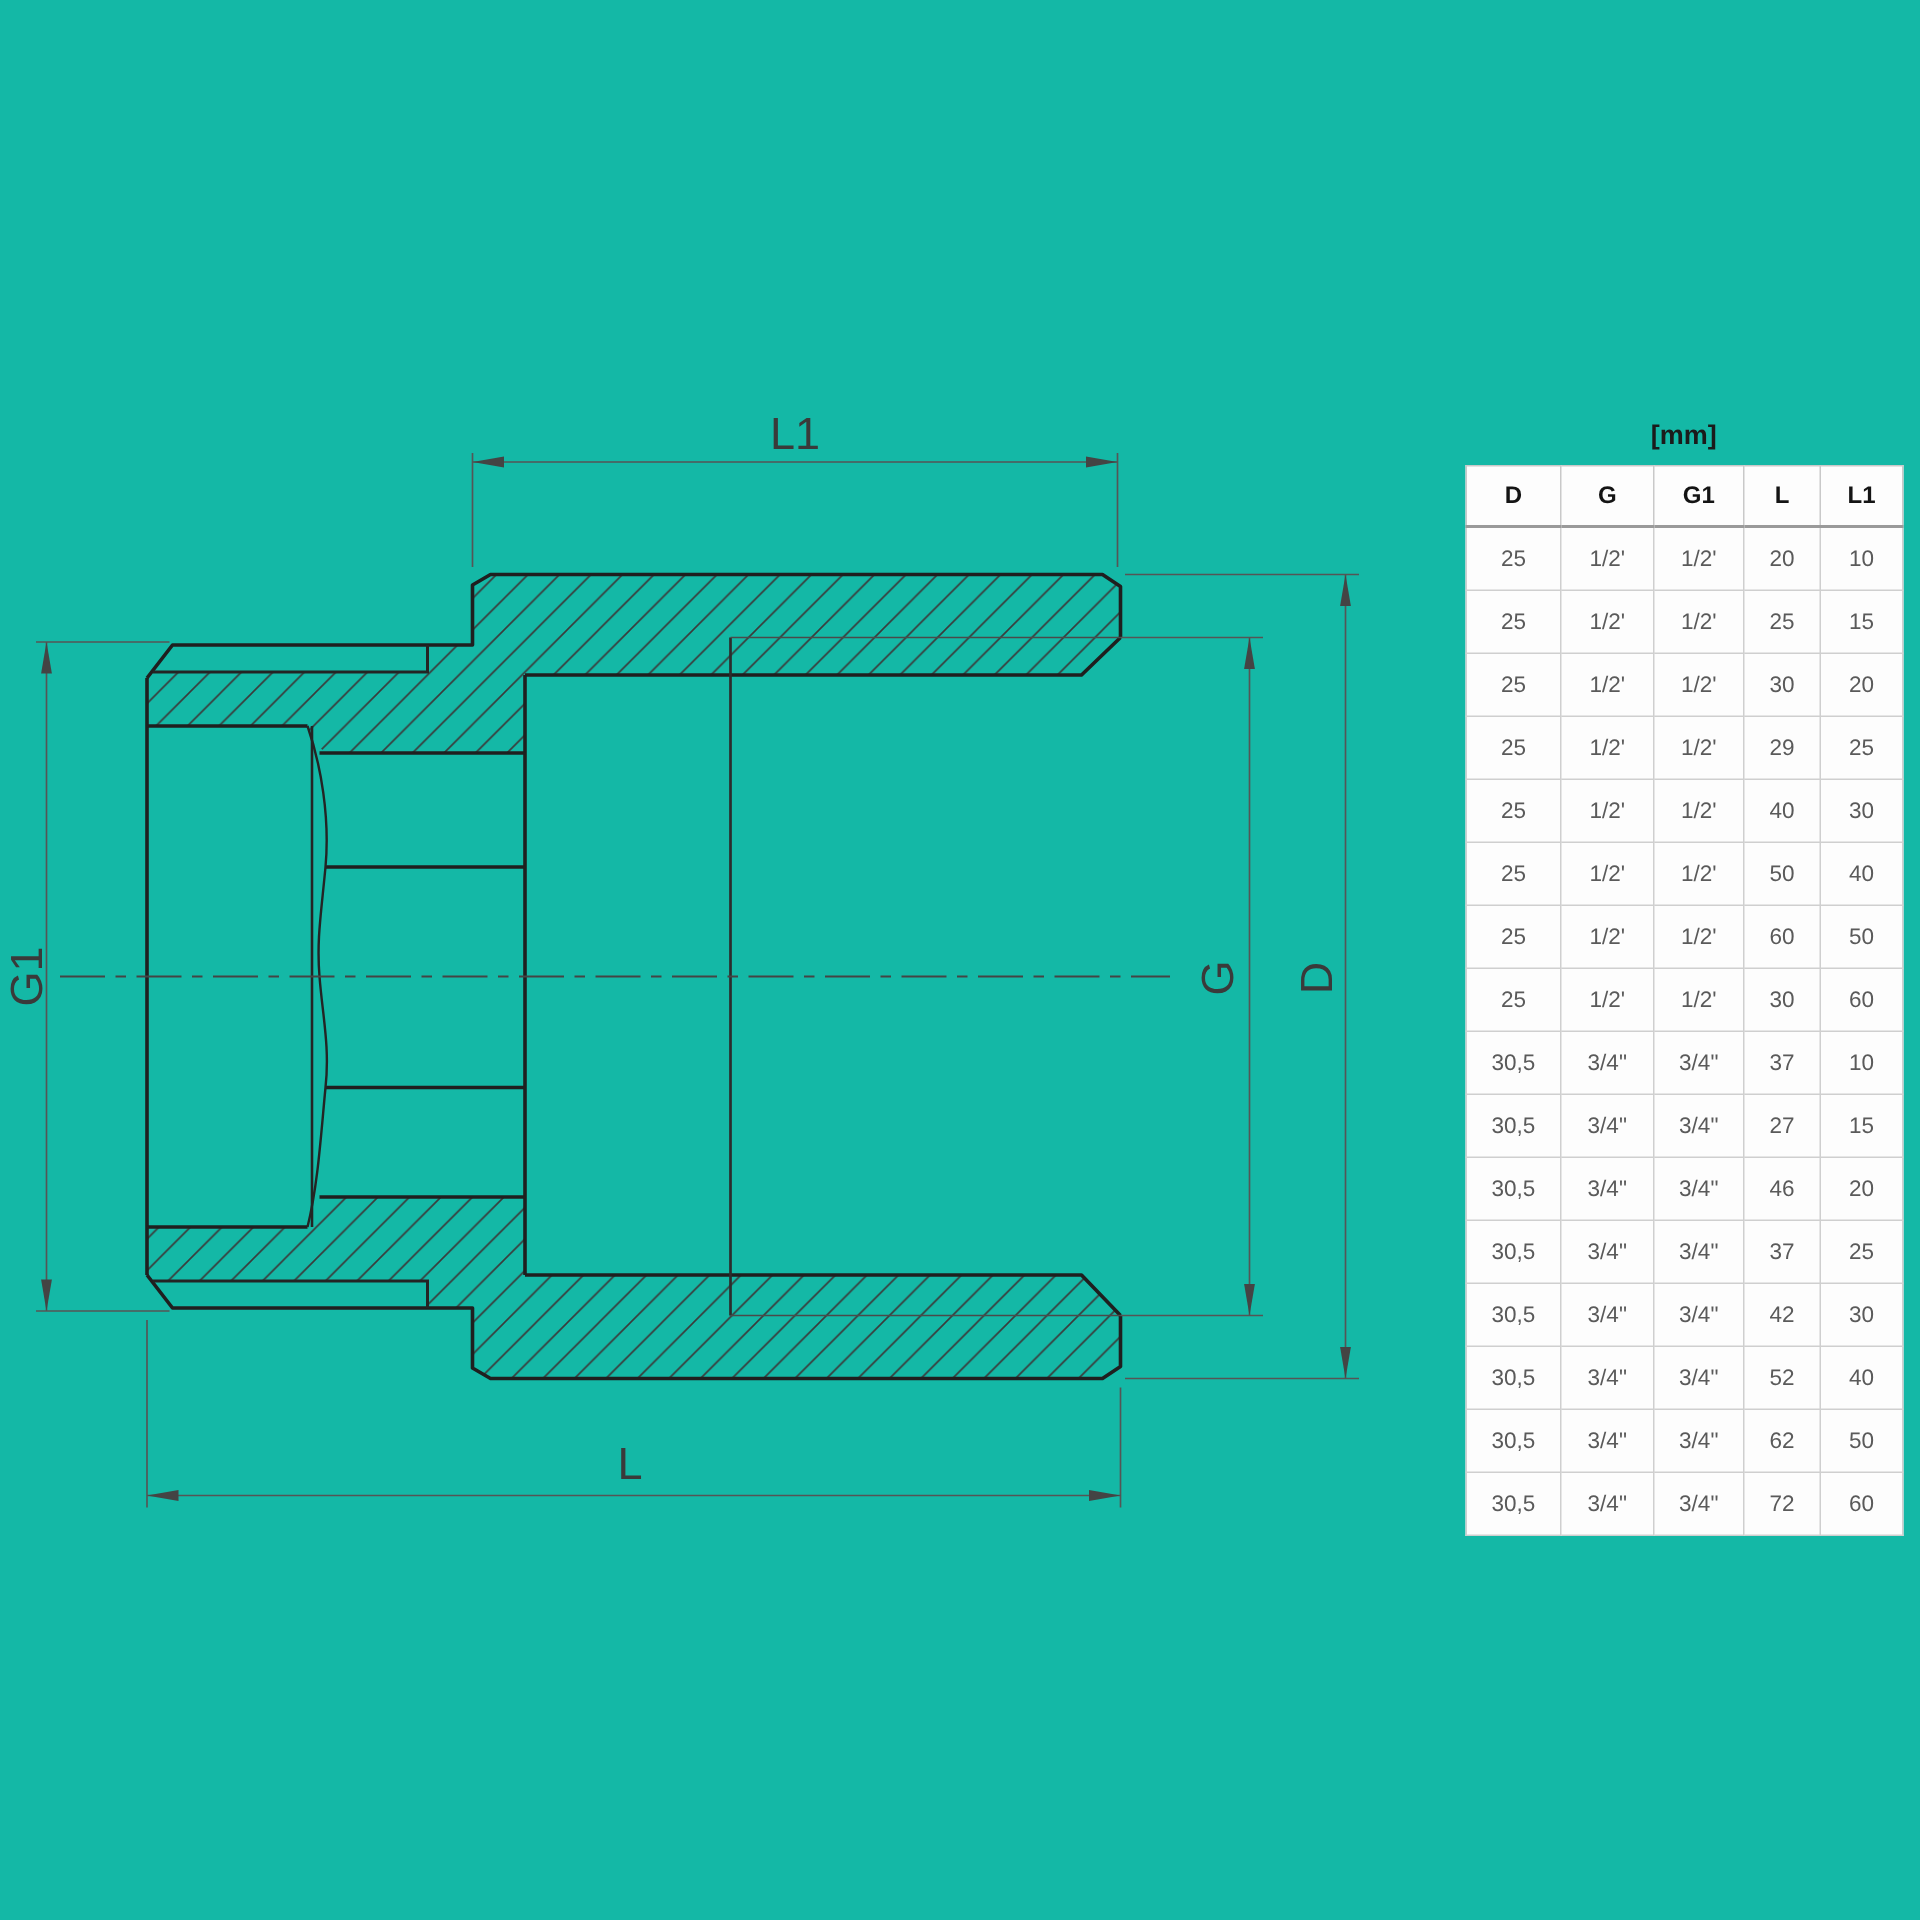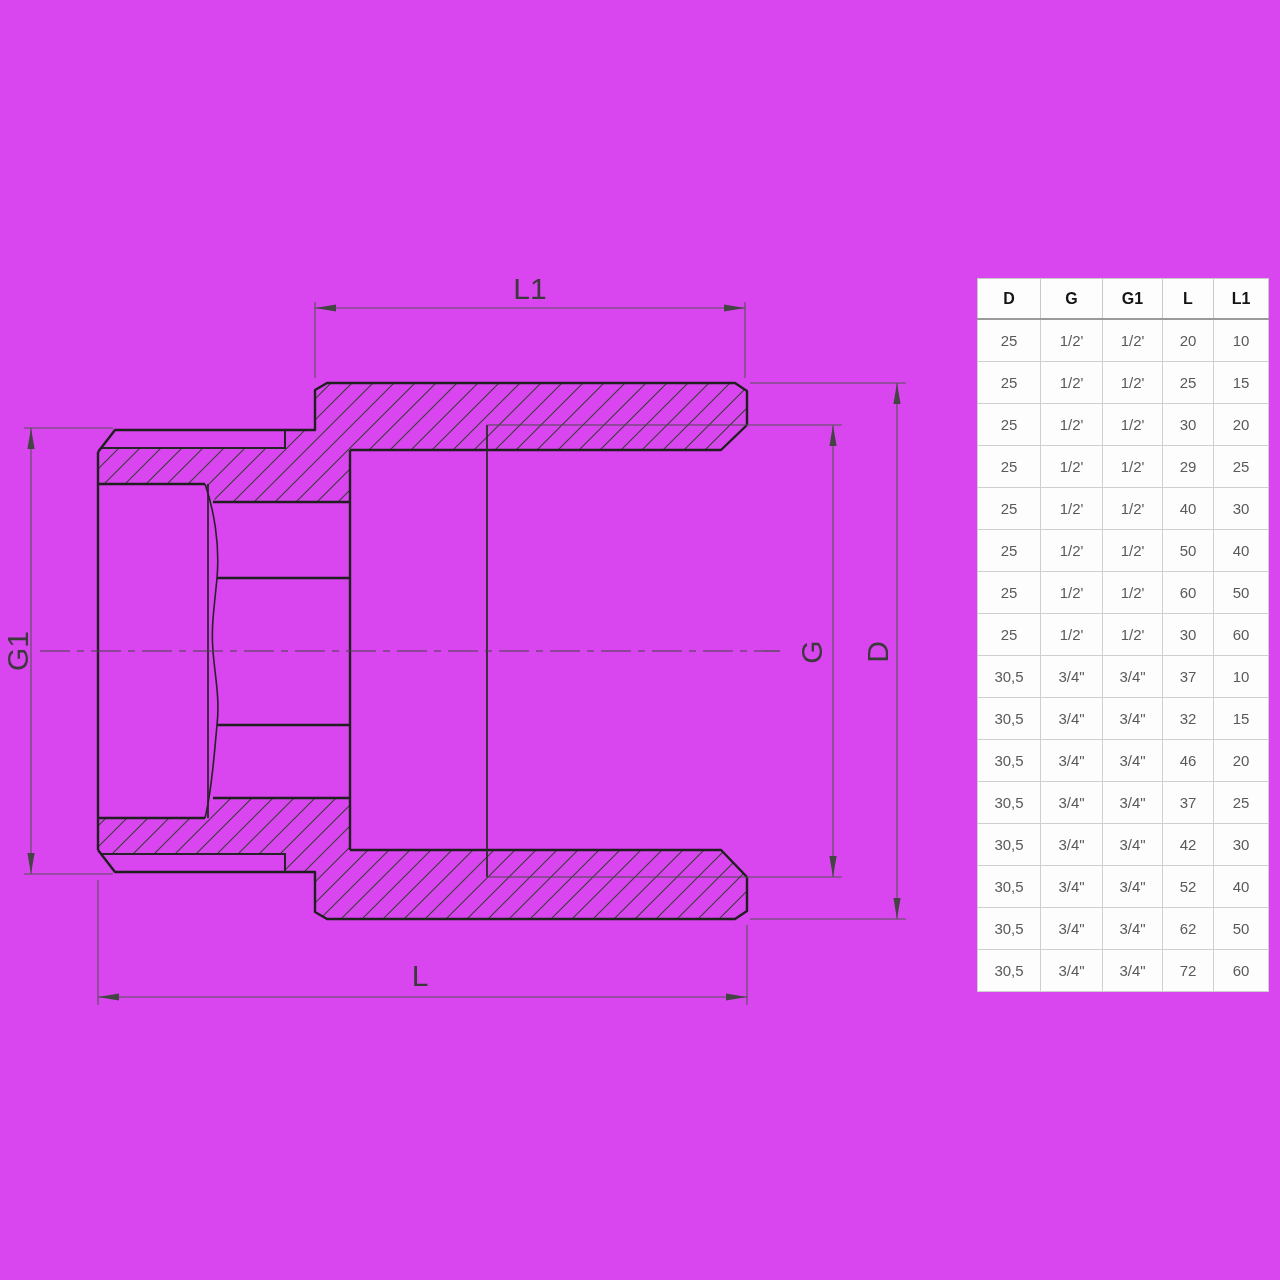--- a/index.html
+++ b/index.html
@@ -1,16 +1,16 @@
 <!DOCTYPE html>
 <html><head>
 <meta charset="utf-8">
 <style>
   html,body{margin:0;padding:0;background:#ffffff;}
-  .stage{position:relative;width:1280px;height:1280px;background:#d946ef;overflow:hidden;
+  .stage{position:relative;width:1280px;height:1280px;background:#14b8a6;overflow:hidden;
          font-family:"Liberation Sans", sans-serif;}
   svg text{font-family:"Liberation Sans", sans-serif;fill:#3a3a3a;}
   .dim-label{font-size:30px;}
   .size-table-wrap{position:absolute;left:977px;top:278px;width:291px;}
   .table-title{font-size:18px;font-weight:bold;color:#1b1b1b;text-align:center;height:32px;
                line-height:24px;}
   table.size-table{border-collapse:collapse;table-layout:fixed;width:291px;
                    border:1px solid #c9c9c9;background:#fdfdfd;}
   table.size-table th{font-size:16px;font-weight:bold;color:#141414;height:37px;
                       border:1px solid #c9c9c9;border-bottom:2px solid #9a9a9a;text-align:center;}
@@ -100,20 +100,21 @@
 
     <text class="dim-label" x="530" y="299" text-anchor="middle">L1</text>
     <text class="dim-label" x="420" y="986" text-anchor="middle">L</text>
     <text class="dim-label" x="28" y="651" text-anchor="middle" transform="rotate(-90 28 651)">G1</text>
     <text class="dim-label" x="822" y="652" text-anchor="middle" transform="rotate(-90 822 652)">G</text>
     <text class="dim-label" x="888" y="652" text-anchor="middle" transform="rotate(-90 888 652)">D</text>
   </svg>
 
   
   <div class="size-table-wrap">
+    <div class="table-title">[mm]</div>
     <table class="size-table">
       <colgroup>
         <col style="width:63px">
           <col style="width:62px">
           <col style="width:60px">
         <col style="width:51px">
           <col style="width:55px">
       </colgroup>
       <thead>
         <tr>
@@ -185,21 +186,21 @@
             <td>30,5</td>
             <td>3/4"</td>
             <td>3/4"</td>
             <td>37</td>
             <td>10</td>
           </tr>
           <tr>
             <td>30,5</td>
             <td>3/4"</td>
             <td>3/4"</td>
-            <td>32</td>
+            <td>27</td>
             <td>15</td>
           </tr>
           <tr>
             <td>30,5</td>
             <td>3/4"</td>
             <td>3/4"</td>
             <td>46</td>
             <td>20</td>
           </tr>
           <tr>

